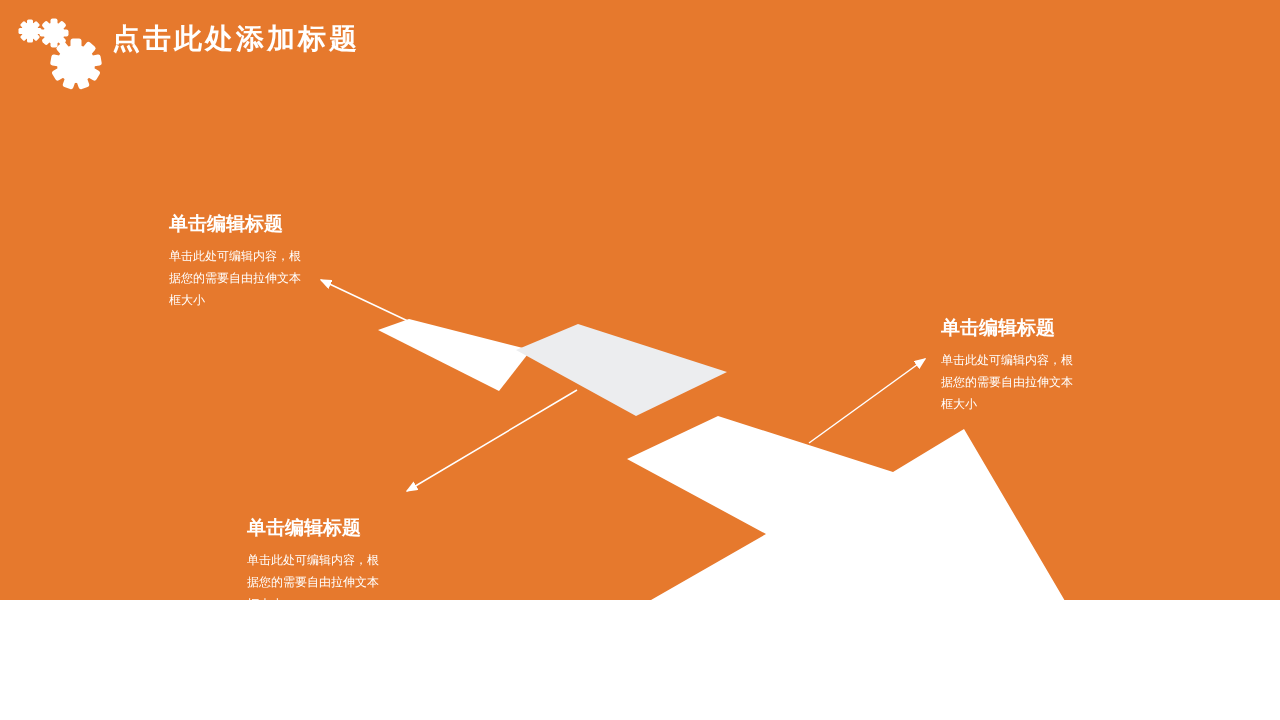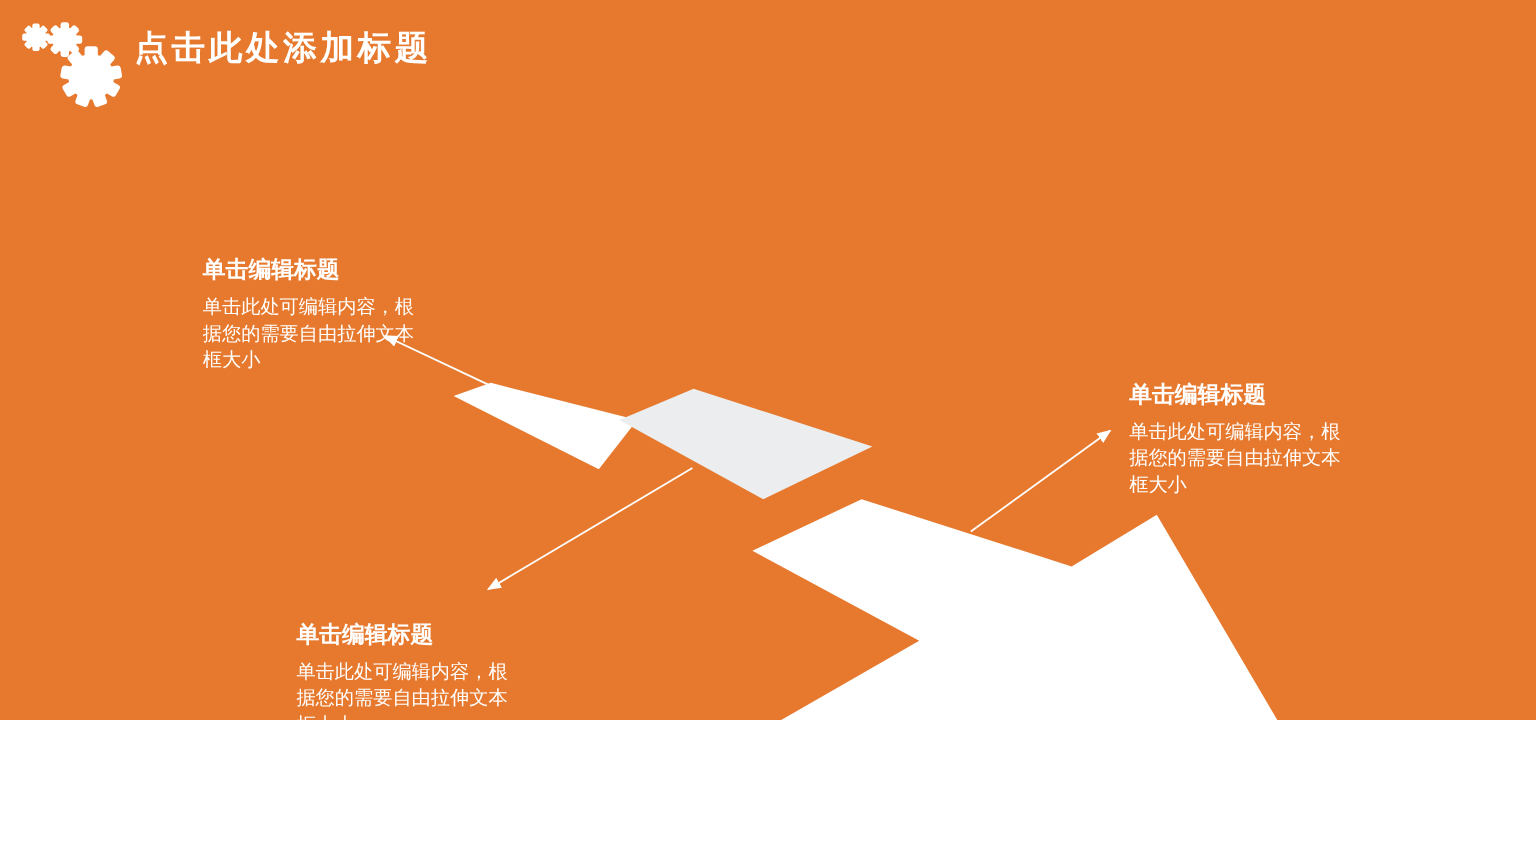--- a/index.html
+++ b/index.html
@@ -1,35 +1,35 @@
 <!DOCTYPE html>
 <html style="--background-orange: #E6792D; --shape-white: #FFFFFF; --shape-gray: #ECEDEF; --text-white: #FFFFFF;"><head>
 <meta charset="utf-8">
 <style>
   html,body { margin:0; padding:0; }
   .slide {
     position:relative; width:1280px; height:600px; overflow:hidden;
     background: var(--background-orange, #E6792D);
-    font-family:Liberation Serif, serif;
+    font-family:Liberation Mono, monospace;
   }
   .gears { position:absolute; top:3px; left:5px; }
   .gear-fill { fill: var(--shape-white,#FFFFFF); }
   .slide-title {
     position:absolute; left:112px; top:27px; margin:0;
     color: var(--text-white,#FFFFFF);
     font-size:28px; font-weight:bold; letter-spacing:3px; line-height:1;
   }
   .shape-svg { position:absolute; left:0; top:0; }
   .shape-white  { fill: var(--shape-white,#FFFFFF); }
   .shape-gray   { fill: var(--shape-gray,#ECEDEF); }
   .connector { stroke: var(--shape-white,#FFFFFF); stroke-width:1.5; fill:none; }
   .arrowhead-fill { fill: var(--shape-white,#FFFFFF); }
   .block { position:absolute; width:210px; color: var(--text-white,#FFFFFF); margin-top: 20px; }
   .block h2 { margin:0 0 9px 0; font-size:19px; font-weight:bold; line-height:1.15; }
-  .block p  { margin:0; font-size:16px; line-height:22px; white-space:pre-line; }
+  .block p  { margin:0; font-size:12px; line-height:22px; white-space:pre-line; }
   #block-1 { left:169px; top:195px; }
   #block-2 { left:941px; top:299px; }
   #block-3 { left:247px; top:499px; }
 </style>
 </head>
 <body>
 
 <div class="slide">
 
   <svg class="gears" width="100" height="95" viewBox="0 0 100 95" aria-hidden="true">

